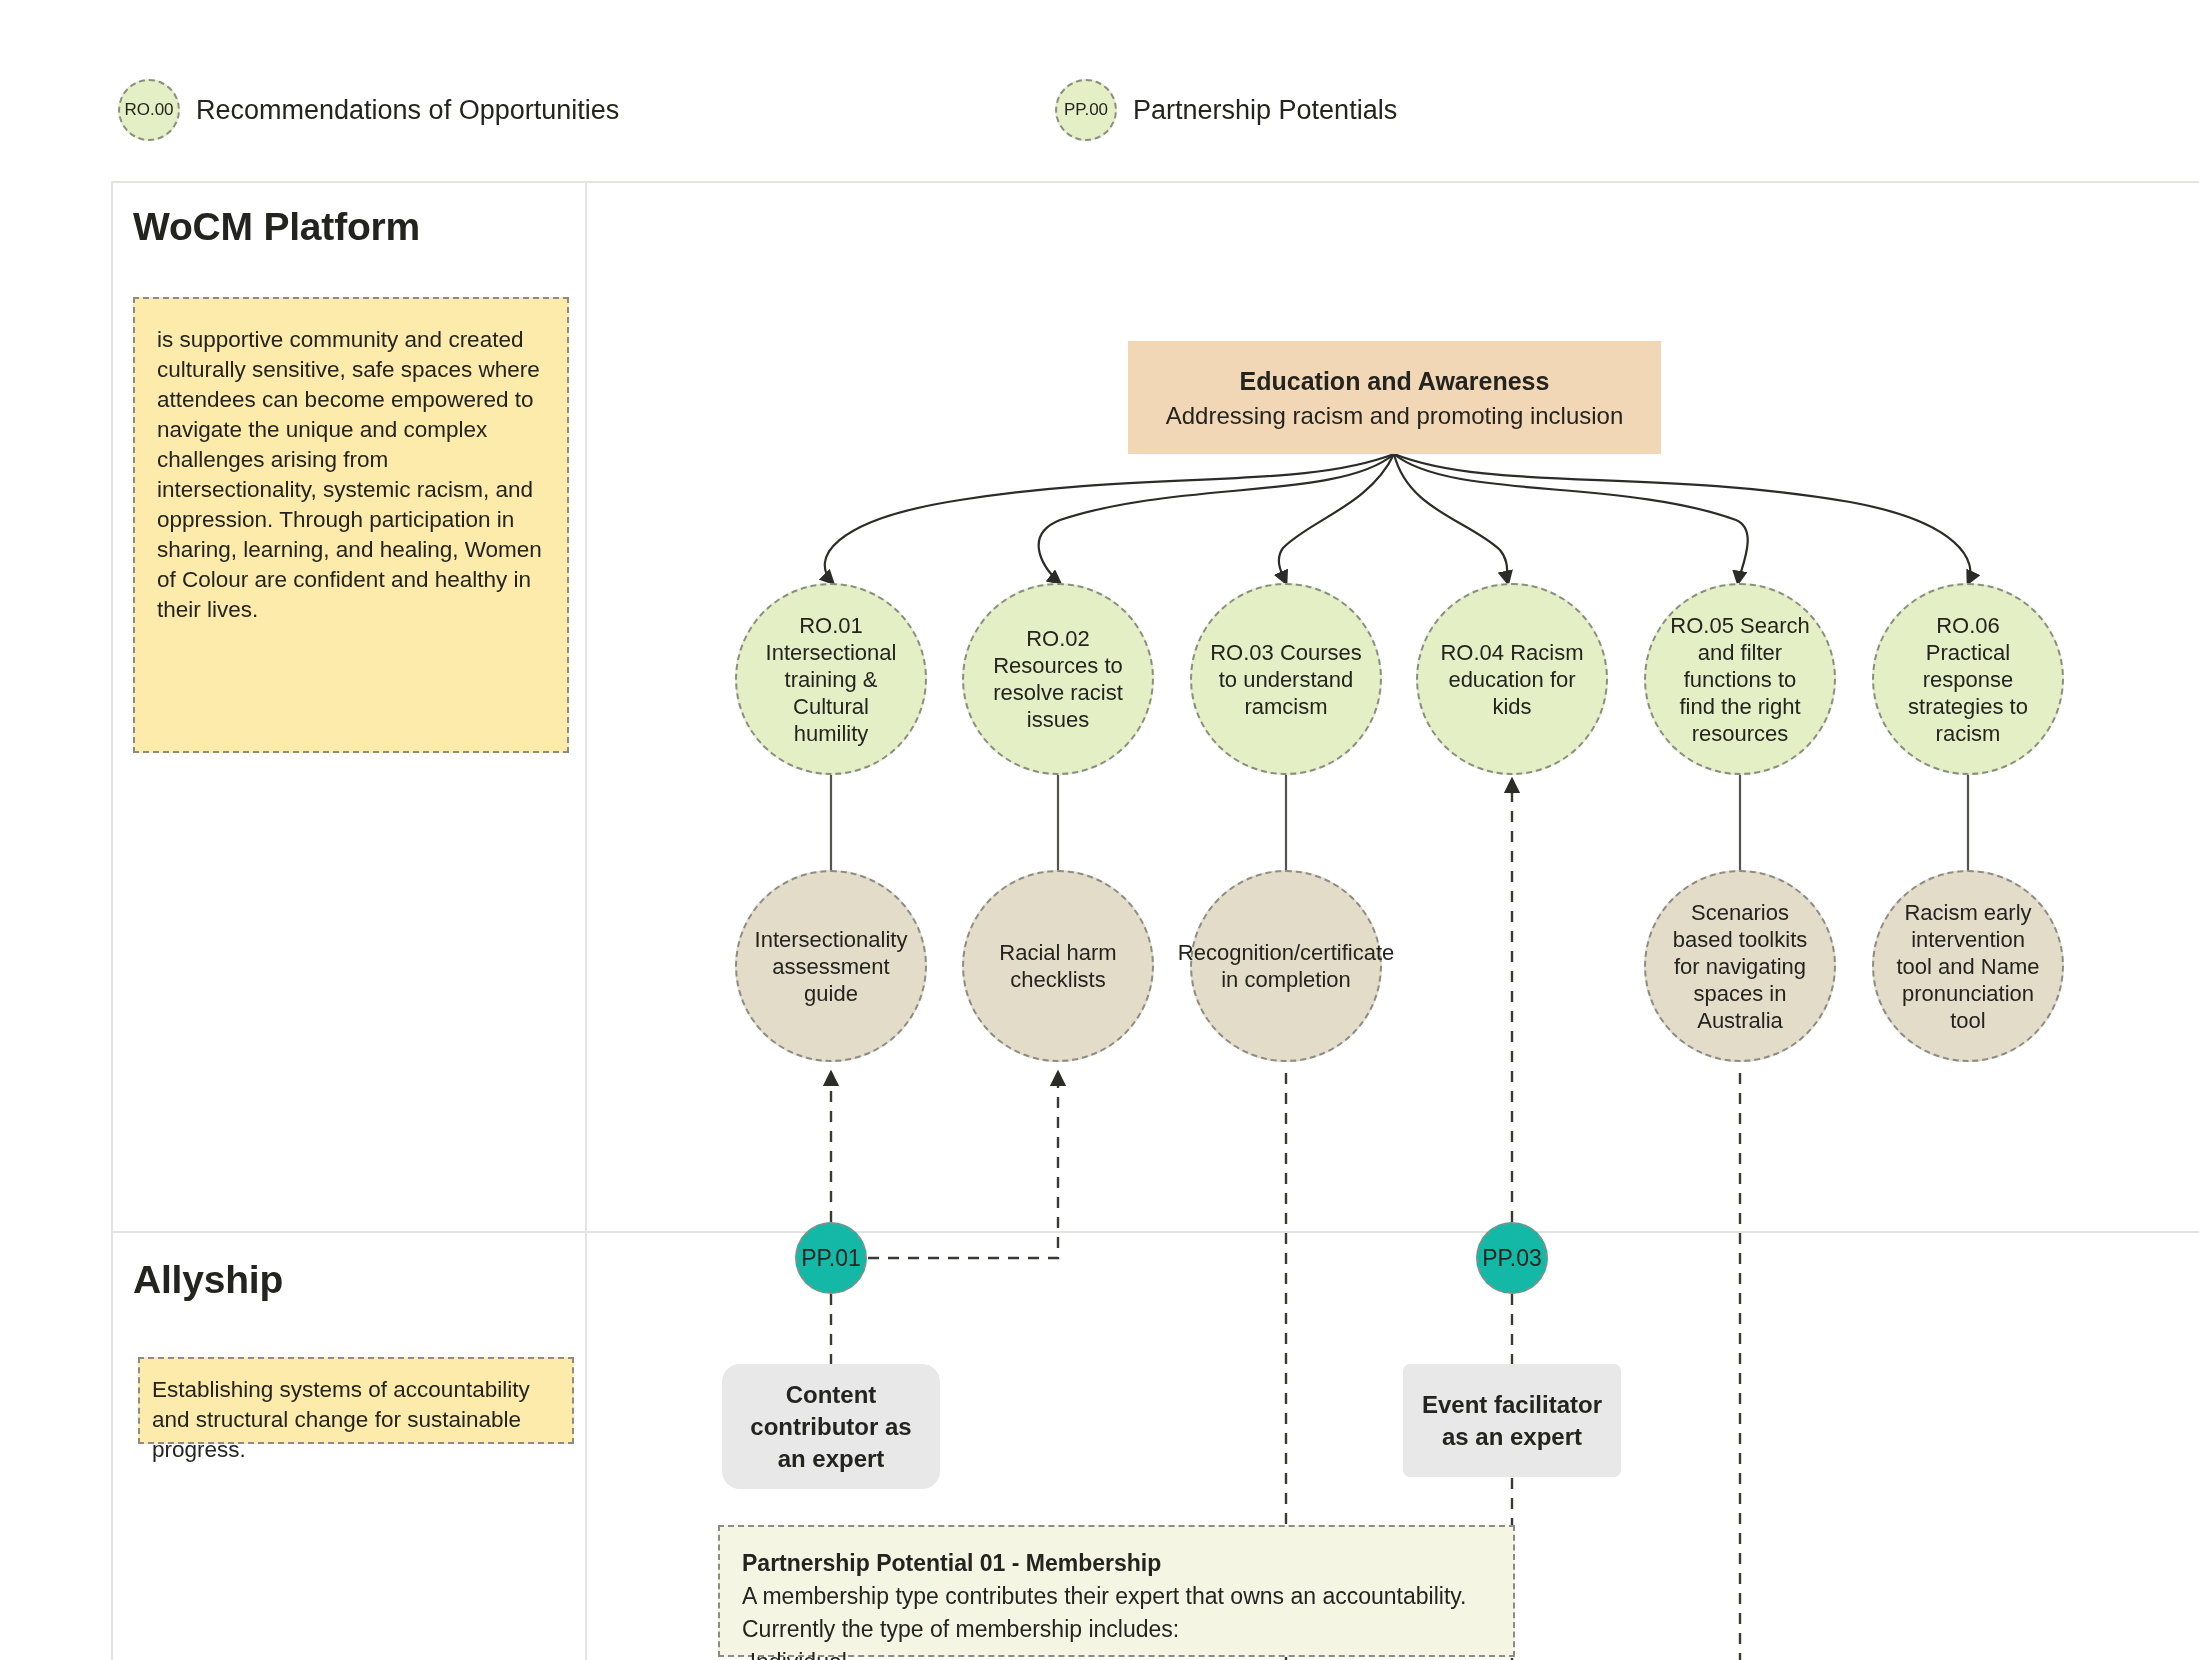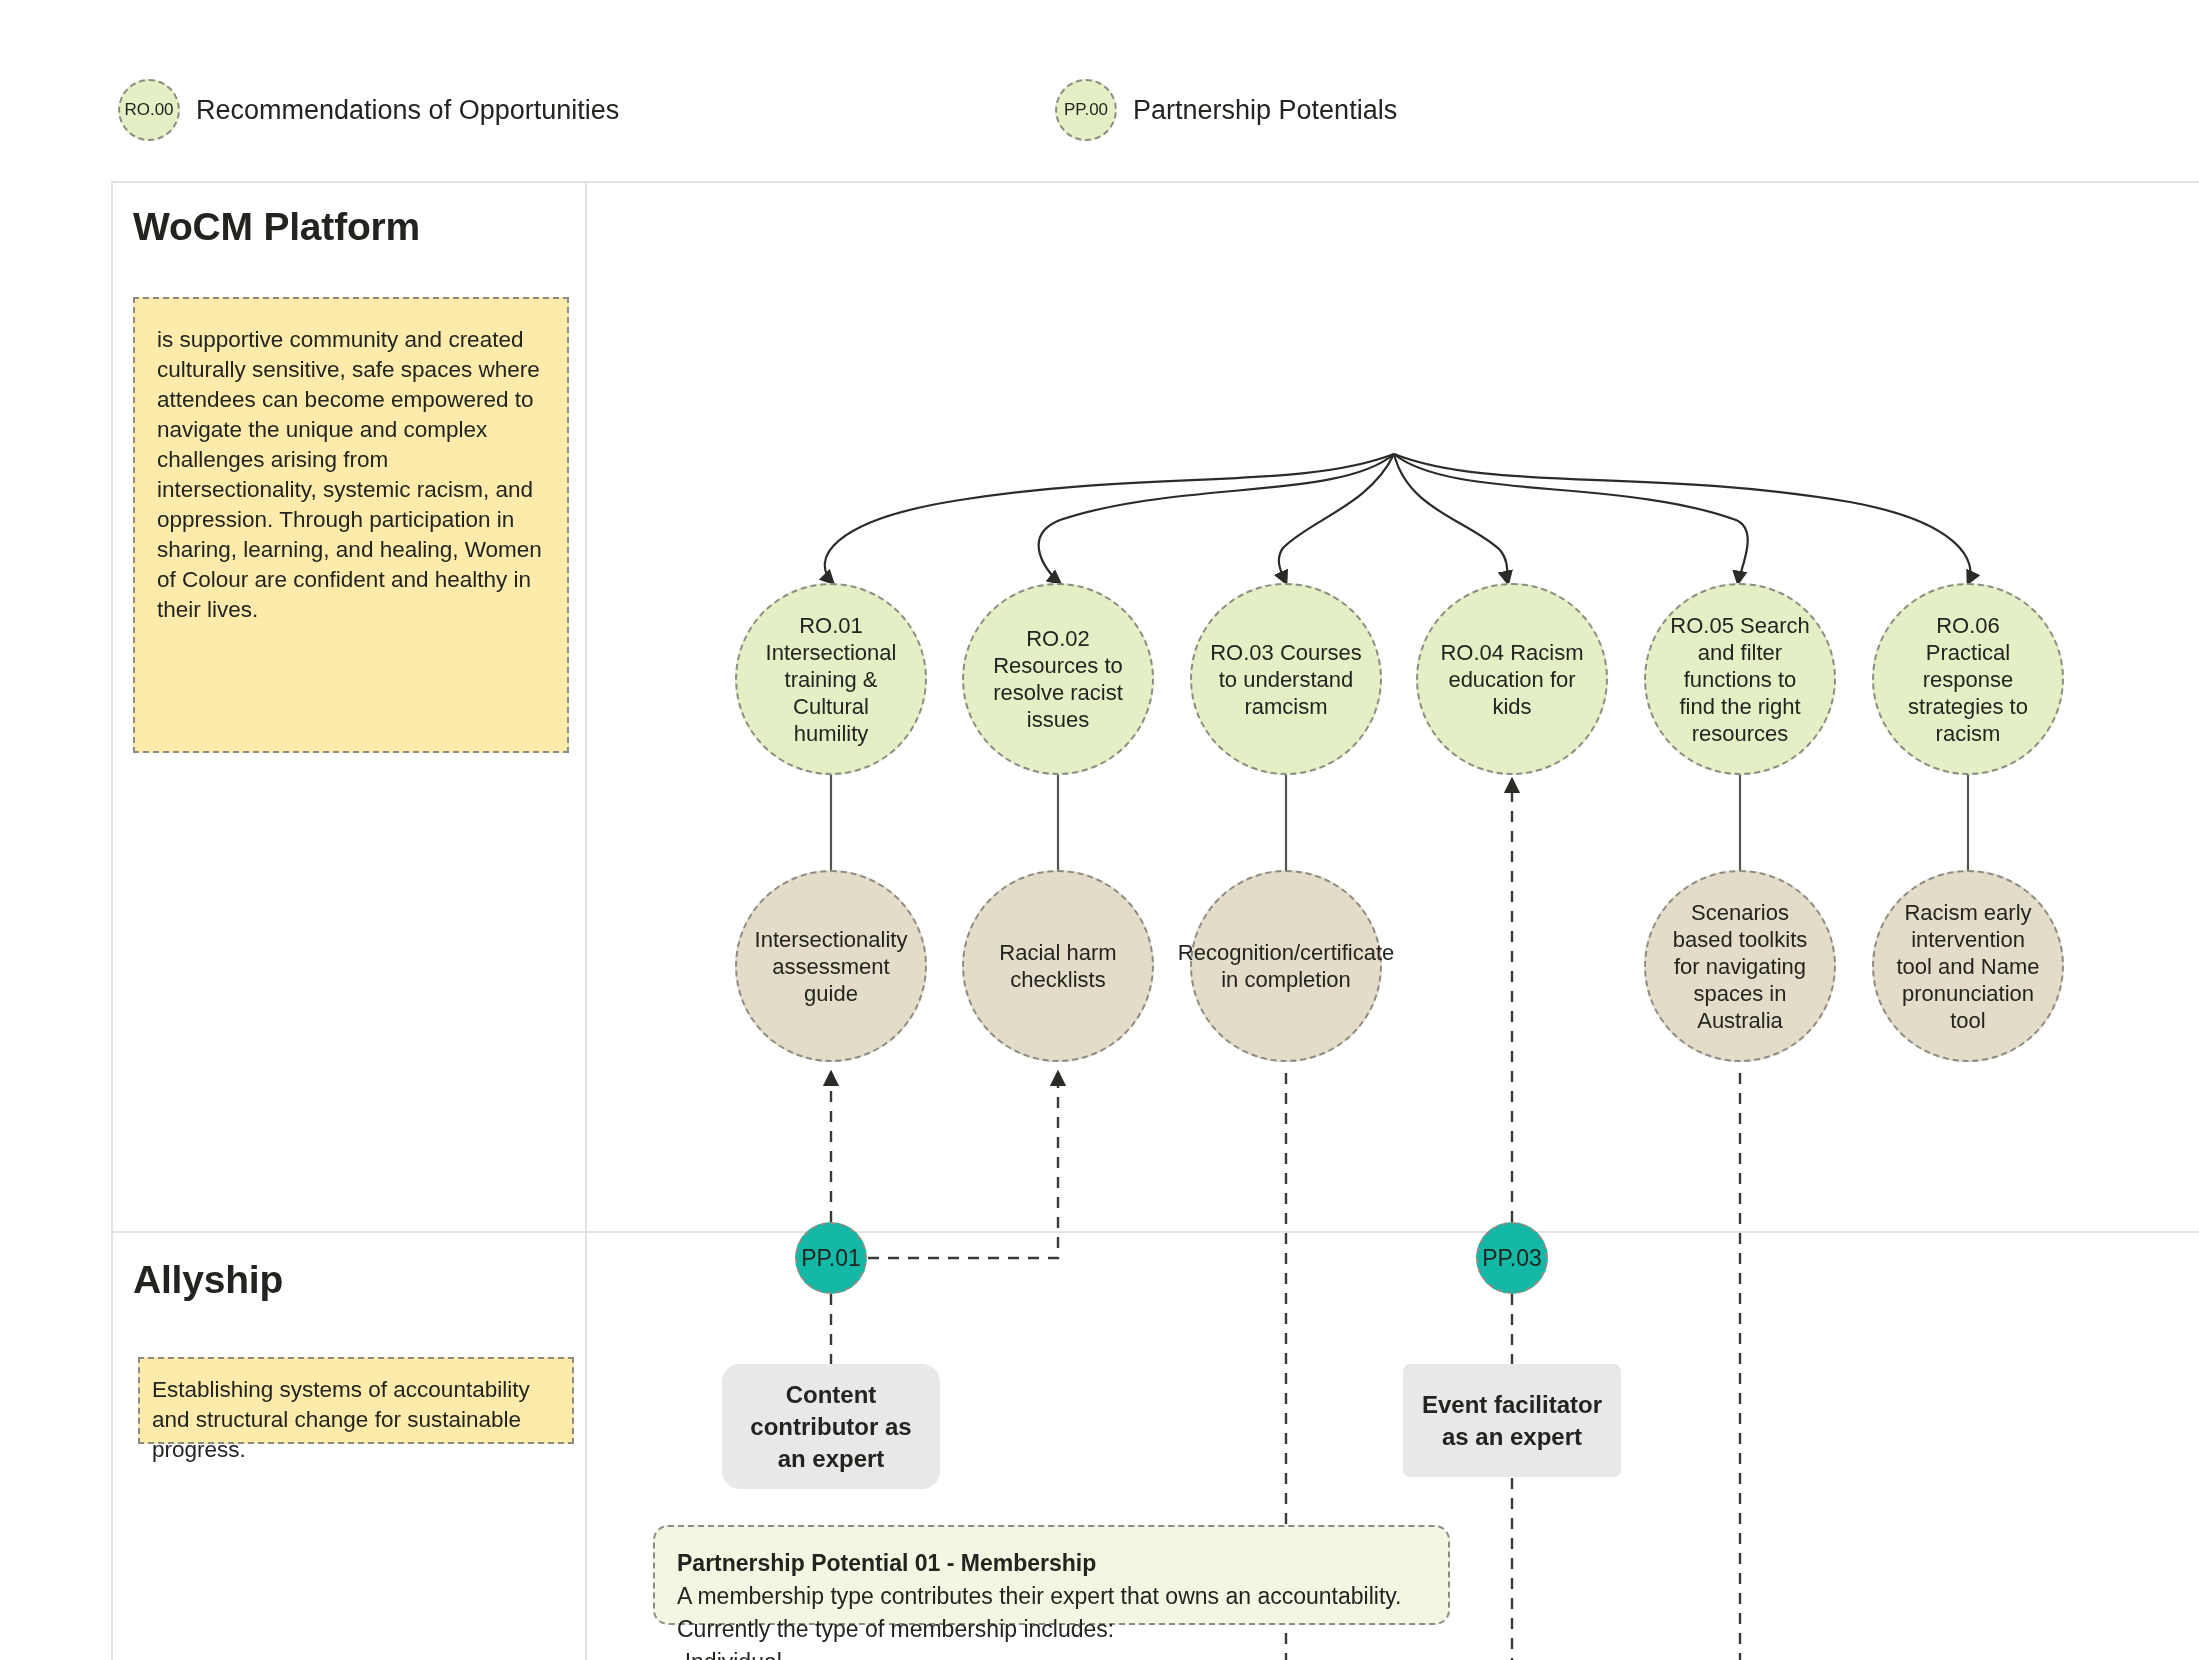--- a/index.html
+++ b/index.html
@@ -167,20 +167,24 @@
       <path d="M1512,1294 L1512,1364"></path>
 
       <path d="M1286,1073 L1286,1660"></path>
 
       <path d="M1512,1478 L1512,1660"></path>
 
       <path d="M1740,1073 L1740,1660"></path>
     </g>
   </svg>
 
+  <div class="header-box">
+    <div class="h-title">Education and Awareness</div>
+    <div class="h-sub">Addressing racism and promoting inclusion</div>
+  </div>
 
   <div class="node ro" style="left:735px;top:583px;width:192px;height:192px;">
     <span>RO.01 Intersectional training &amp; Cultural humility</span>
   </div>
   <div class="node ro" style="left:962px;top:583px;width:192px;height:192px;">
     <span>RO.02 Resources to resolve racist issues</span>
   </div>
   <div class="node ro" style="left:1190px;top:583px;width:192px;height:192px;">
     <span>RO.03 Courses to understand ramcism</span>
   </div>
@@ -217,20 +221,20 @@
     <span>PP.03</span>
   </div>
 
   <div class="gbox" style="left:722px;top:1364px;width:218px;height:125px;">
     <span>Content contributor as an expert</span>
   </div>
   <div class="gbox" style="left:1403px;top:1364px;width:218px;height:113px;border-radius:7px;">
     <span>Event facilitator as an expert</span>
   </div>
 
-  <div class="cream" style="left:653px;top:1525px;width:797px;height:100px;border-radius:15px;">
+  <div class="cream" style="left:718px;top:1525px;width:797px;height:132px;">
     <div class="c-title">Partnership Potential 01 - Membership</div>
     <div>A membership type contributes their expert that owns an accountability.</div>
     <div>Currently the type of membership includes:</div>
     <div>-Individual</div>
   </div>
 
 </div>
 
 </body></html>

